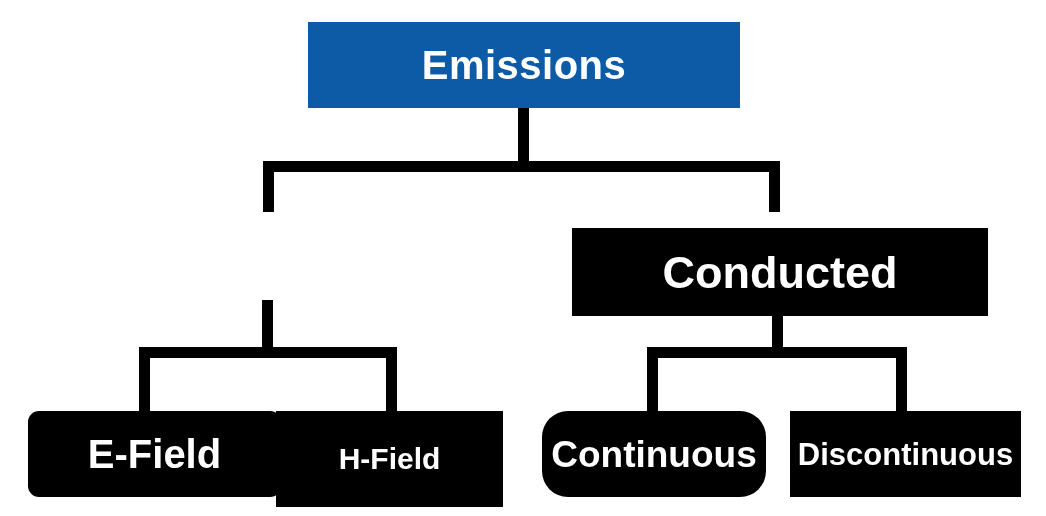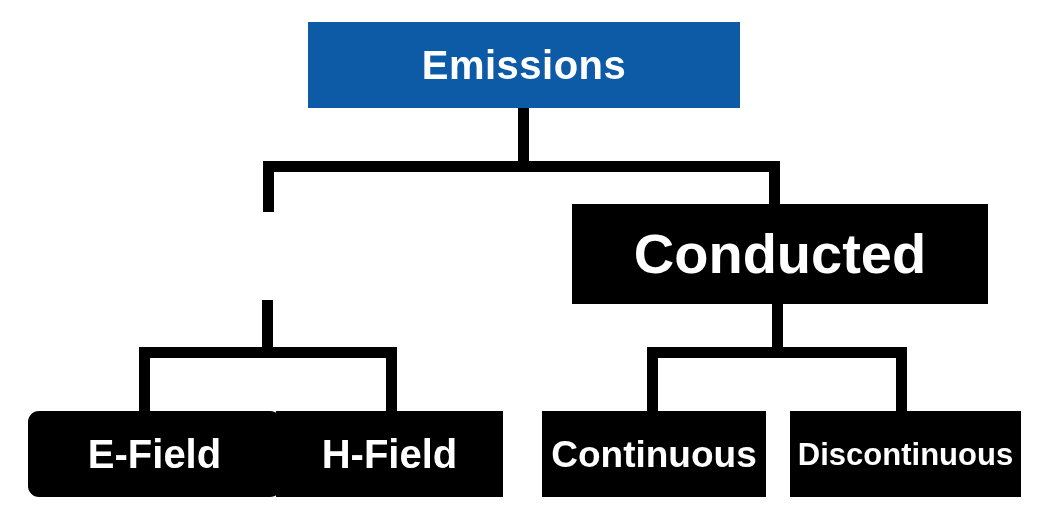--- a/index.html
+++ b/index.html
@@ -29,24 +29,24 @@
   .node.root  { background: var(--root-box, #0d5aa6); }
   .node.child { background: var(--child-box, #000000); }
   .line {
     position: absolute;
     background: var(--connector, #000000);
   }
 
   
   #node-emissions     { left: 308px; top: 22px;  width: 432px; height: 86px; font-size: 40px; letter-spacing: 0.5px; text-align: right; }
   #node-radiated      { left: 56px;  top: 212px; width: 414px; height: 88px; font-size: 45px; }
-  #node-conducted     { left: 572px; top: 204px; width: 416px; height: 100px; font-size: 56px; }
+  #node-conducted     { left: 572px; top: 228px; width: 416px; height: 88px; font-size: 45px; }
   #node-e-field       { left: 28px;  top: 411px; width: 253px; height: 86px; font-size: 40px; border-radius: 11px; }
-  #node-h-field       { left: 276px; top: 411px; width: 227px; height: 86px; font-size: 40px; }
-  #node-continuous    { left: 542px; top: 411px; width: 224px; height: 86px; font-size: 37px; }
+  #node-h-field       { left: 276px; top: 411px; width: 227px; height: 96px; font-size: 30px; }
+  #node-continuous    { left: 542px; top: 411px; width: 224px; height: 86px; font-size: 37px; border-radius: 26px; }
   #node-discontinuous { left: 790px; top: 411px; width: 231px; height: 86px; font-size: 31px; }
 
   
   #conn-root-stem          { left: 518px; top: 108px; width: 11px;  height: 60px; }
   #conn-level1-hbar        { left: 263px; top: 161px; width: 517px; height: 11px; }
   #conn-radiated-drop      { left: 263px; top: 161px; width: 11px;  height: 51px; }
   #conn-conducted-drop     { left: 769px; top: 161px; width: 11px;  height: 51px; }
   #conn-radiated-stem      { left: 262px; top: 300px; width: 11px;  height: 57px; }
   #conn-left-hbar          { left: 139px; top: 347px; width: 258px; height: 11px; }
   #conn-e-field-drop       { left: 139px; top: 347px; width: 11px;  height: 64px; }

